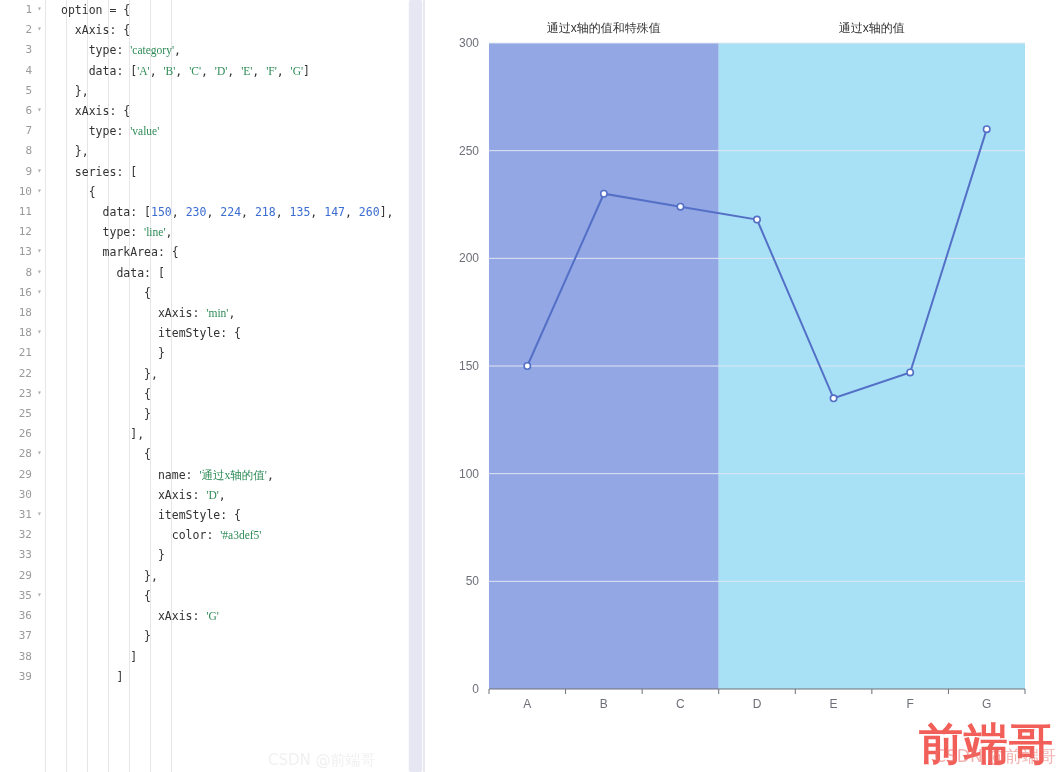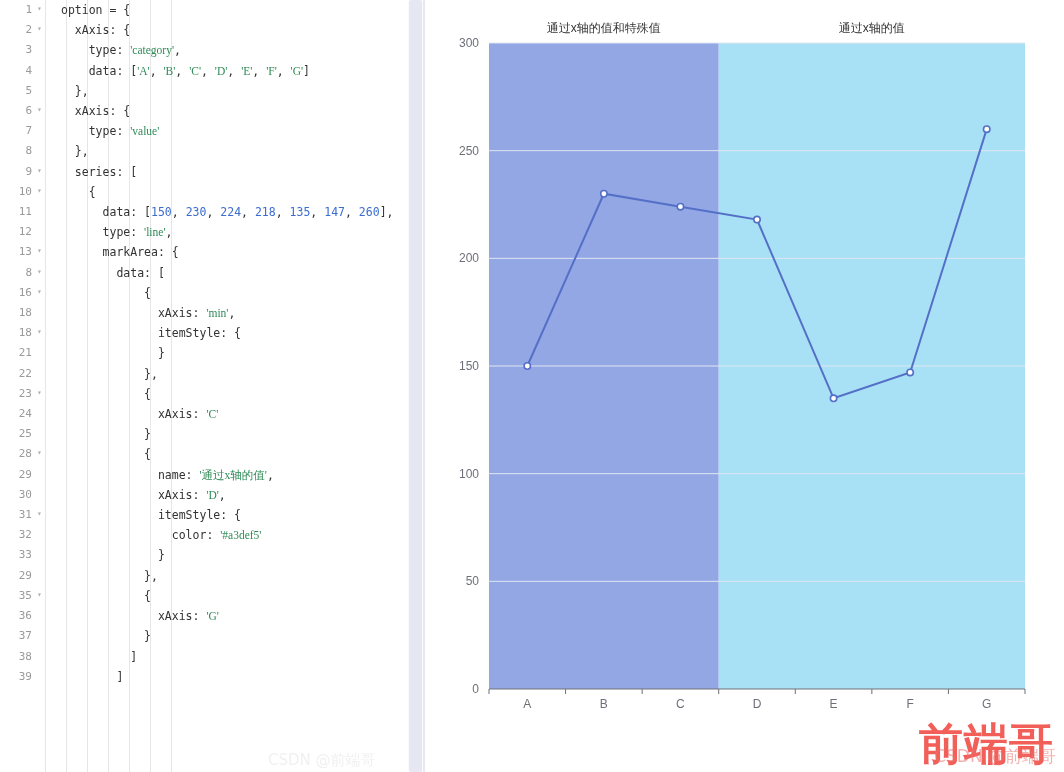--- a/index.html
+++ b/index.html
@@ -272,28 +272,28 @@
             <td class="gutter">22</td>
             <td class="fold"></td>
             <td class="codeline"><span class="tok-plain">            },</span></td>
           </tr>
           <tr>
             <td class="gutter">23</td>
             <td class="fold">▾</td>
             <td class="codeline"><span class="tok-plain">            {</span></td>
           </tr>
           <tr>
-            <td class="gutter">24</td>
-            <td class="fold"></td>
-            <td class="codeline"><span class="tok-plain">              xAxis: </span><span class="tok-str">'C'</span></td>
-          </tr>
-          <tr>
             <td class="gutter">25</td>
             <td class="fold"></td>
             <td class="codeline"><span class="tok-plain">            }</span></td>
+          </tr>
+          <tr>
+            <td class="gutter">26</td>
+            <td class="fold"></td>
+            <td class="codeline"><span class="tok-plain">          ],</span></td>
           </tr>
           <tr>
             <td class="gutter">28</td>
             <td class="fold">▾</td>
             <td class="codeline"><span class="tok-plain">            {</span></td>
           </tr>
           <tr>
             <td class="gutter">29</td>
             <td class="fold"></td>
             <td class="codeline"><span class="tok-plain">              name: </span><span class="tok-str">'通过x轴的值'</span><span class="tok-plain">,</span></td>

